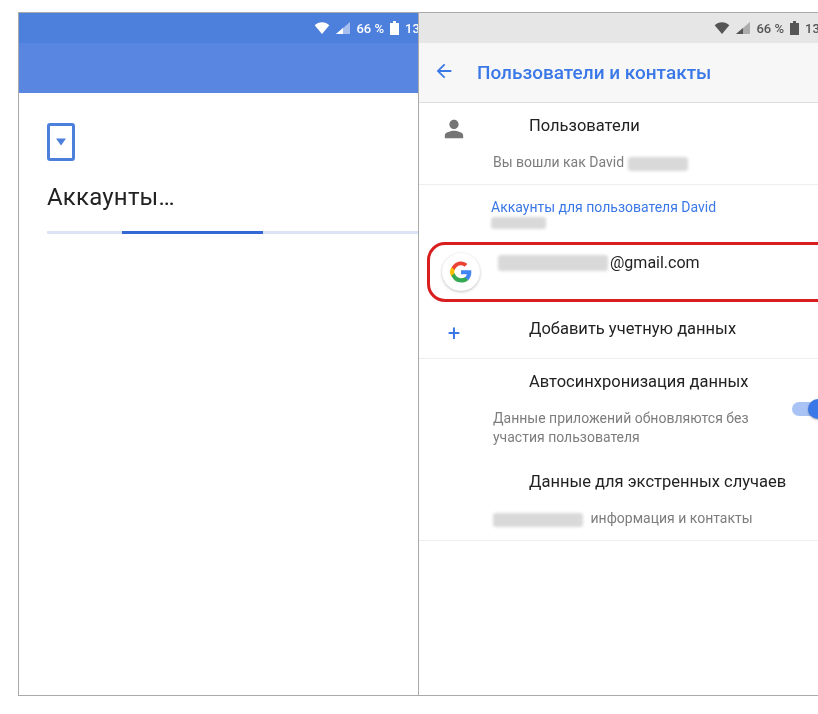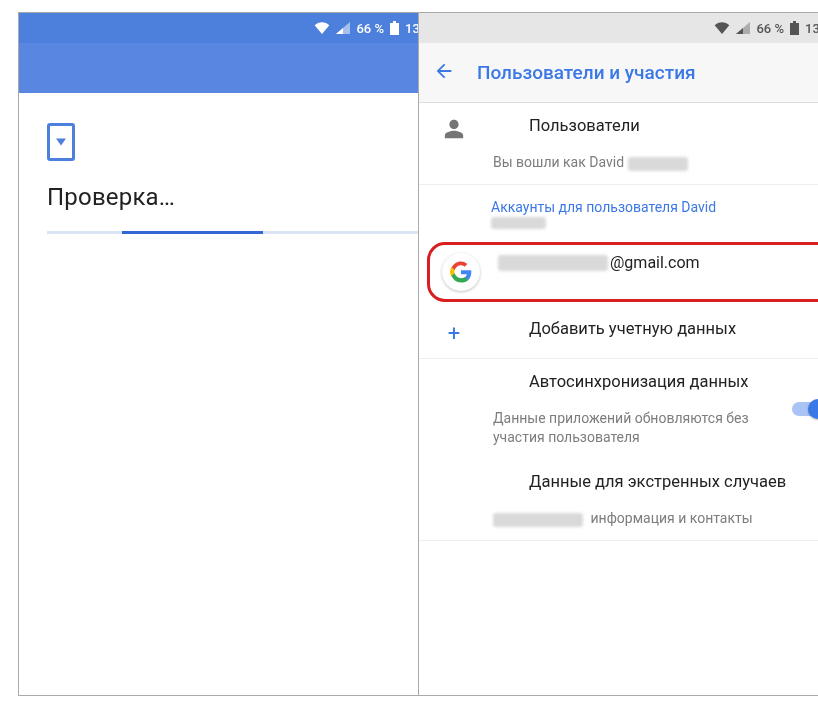--- a/index.html
+++ b/index.html
@@ -224,21 +224,21 @@
       <svg width="9" height="14" viewBox="0 0 9 14">
           <rect x="0" y="2" width="9" height="12" fill="#fff"></rect>
           <rect x="3" y="0" width="3" height="2" fill="#fff"></rect>
         </svg>
     </span>
     <span>13:01</span>
   </div>
   <div class="left-header"></div>
   <div class="left-body">
     <div class="phone-icon"></div>
-    <div class="checking-title">Проверка…</div>
+    <div class="checking-title">Аккаунты…</div>
     <div class="progress-bar">
         <div class="ind"></div>
       </div>
   </div>
 </div>
 
 <div class="phone phone-right">
   <div class="statusbar statusbar-grey">
     <span>
       <svg width="16" height="12" viewBox="0 0 24 18">
@@ -260,21 +260,21 @@
     </span>
     <span>13:01</span>
   </div>
 
   <div class="right-header">
     <span class="back-arrow">
       <svg width="22" height="22" viewBox="0 0 24 24">
           <path fill="#3b78e7" d="M20 11H7.8l5.6-5.6L12 4l-8 8 8 8 1.4-1.4L7.8 13H20z"></path>
         </svg>
     </span>
-    <span class="header-title">Пользователи и участия</span>
+    <span class="header-title">Пользователи и контакты</span>
   </div>
 
   <div class="list-item">
     <div class="list-icon">
       <svg width="22" height="22" viewBox="0 0 24 24">
           <path fill="#757575" d="M12 12c2.7 0 5-2.3 5-5s-2.3-5-5-5-5 2.3-5 5 2.3 5 5 5zm0 2c-3.3 0-10 1.7-10 5v3h20v-3c0-3.3-6.7-5-10-5z"></path>
         </svg>
     </div>
     <div class="list-content">
       <div class="list-title">Пользователи</div>

